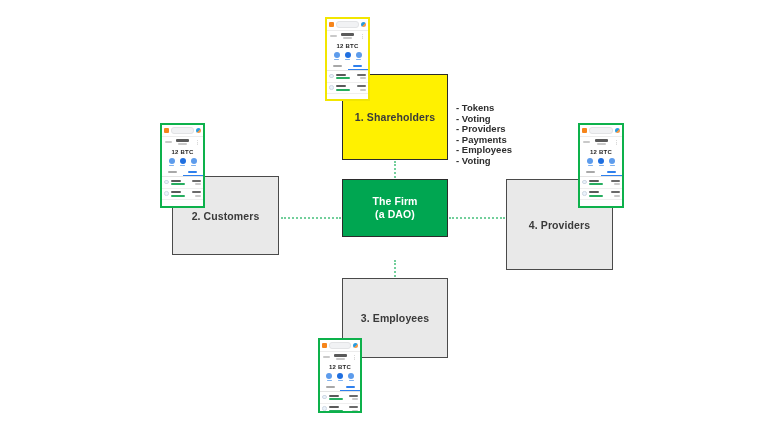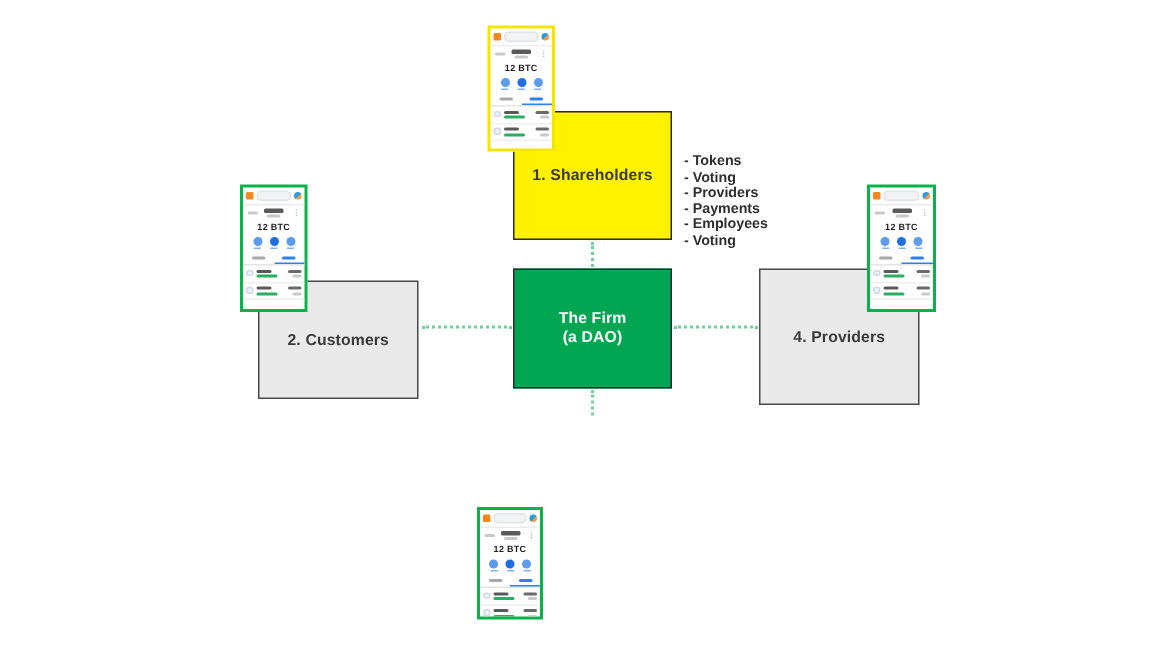--- a/index.html
+++ b/index.html
@@ -4,24 +4,24 @@
 <style>
   html,body{margin:0;padding:0;background:#ffffff;}
   body{font-family:"Liberation Sans", sans-serif;}
   .stage{position:relative;width:780px;height:438px;background:#ffffff;overflow:hidden;}
 
   
   .node{position:absolute;display:flex;align-items:center;justify-content:center;
         box-sizing:border-box;border:1.5px solid #2b2b2b;z-index:1;text-align:center;}
   .node .lbl{font-size:10.5px;font-weight:600;color:#3a3a3a;letter-spacing:.1px;}
   .node-shareholders{left:342px;top:74px;width:106px;height:86px;background:#FFF100;}
-  .node-customers{left:172px;top:187px;width:107px;height:79px;background:#E9E9E9;border-color:#4a4a4a;}
+  .node-customers{left:172px;top:176px;width:107px;height:79px;background:#E9E9E9;border-color:#4a4a4a;}
   .node-providers{left:506px;top:179px;width:107px;height:91px;background:#E9E9E9;border-color:#4a4a4a;}
   .node-employees{left:342px;top:278px;width:106px;height:80px;background:#E9E9E9;border-color:#4a4a4a;}
-  .node-firm{left:342px;top:179px;width:106px;height:80px;background:#00A651;}
+  .node-firm{left:342px;top:179px;width:106px;height:58px;background:#00A651;}
   .node-firm .lbl{color:#ffffff;line-height:13px;}
 
   
   .conn{position:absolute;z-index:0;}
   .conn.h{border-top:2px dotted #72CF9B;height:0;}
   .conn.v{border-left:2px dotted #72CF9B;width:0;}
   .conn-left{left:281px;top:217px;width:60px;}
   .conn-right{left:449px;top:217px;width:56px;}
   .conn-top{left:394px;top:161px;height:17px;}
   .conn-bottom{left:394px;top:260px;height:17px;}
@@ -87,20 +87,23 @@
   </div>
   <div class="node node-firm">
     <span class="lbl">
       <span>The Firm</span><br>
       <span>(a DAO)</span>
     </span>
   </div>
   <div class="node node-providers">
     <span class="lbl">4. Providers</span>
   </div>
+  <div class="node node-employees">
+    <span class="lbl">3. Employees</span>
+  </div>
 
   <div class="features">
     <div>- Tokens</div>
     <div>- Voting</div>
     <div>- Providers</div>
     <div>- Payments</div>
     <div>- Employees</div>
     <div>- Voting</div>
   </div>
 

